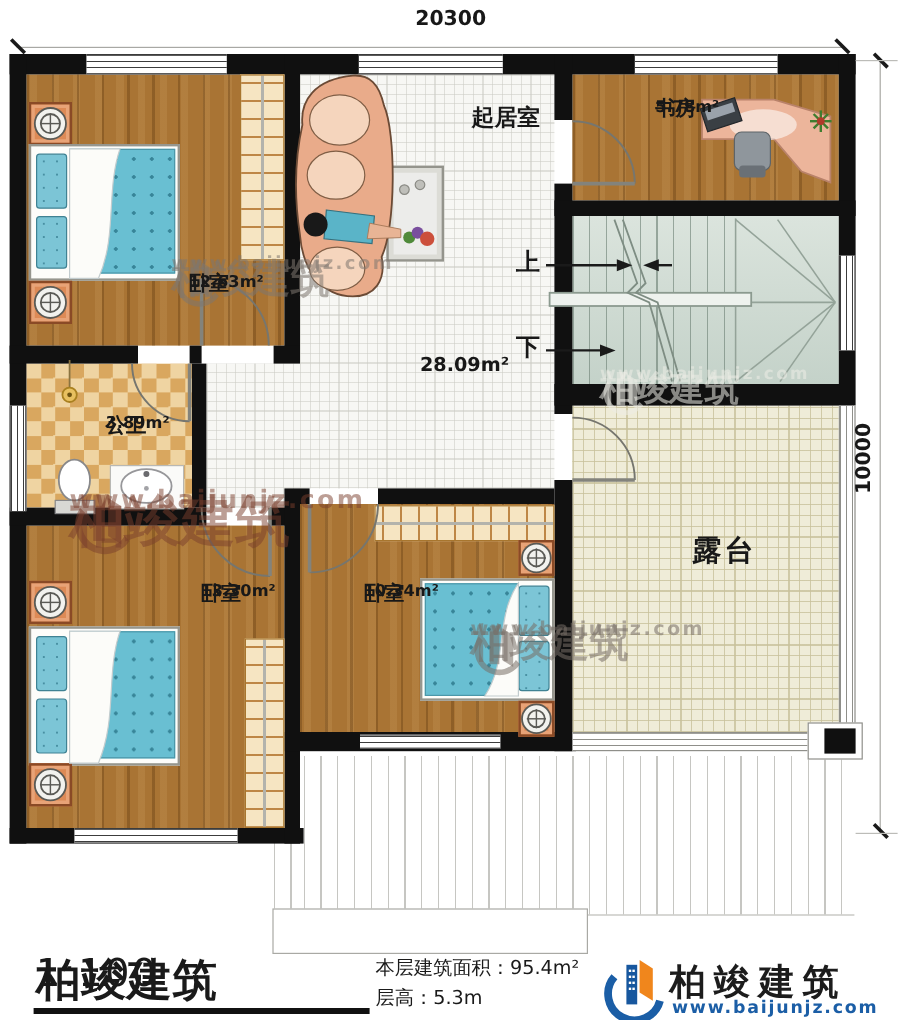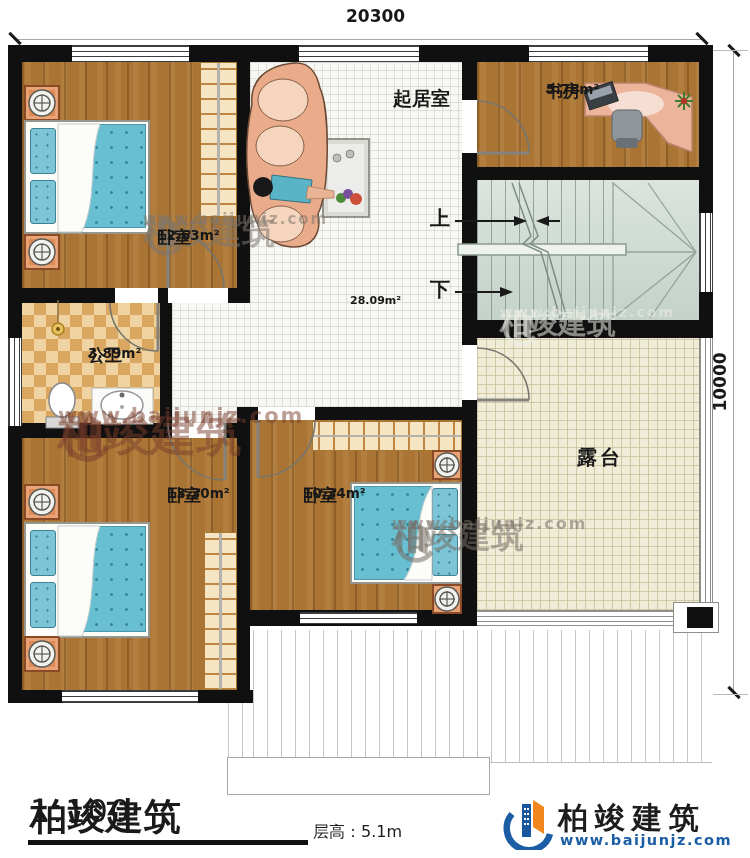--- a/index.html
+++ b/index.html
@@ -305,61 +305,62 @@
   </div>
 
   <div class="rlabel" style="left:157px;top:228px;">
     <span class="nm">卧室</span>
     <span class="ar">12.63m²</span>
   </div>
   <div class="rlabel" style="left:393px;top:88px;">
     <span class="nm" style="font-size:19px;">起居室</span>
   </div>
   <div class="rlabel" style="left:350px;top:295px;">
-    <span class="ar" style="font-size:11px;">28.09m²</span>
+    <span class="ar" style="font-size:16px;">28.09m²</span>
   </div>
   <div class="rlabel" style="left:546px;top:82px;">
     <span class="nm">书房</span>
     <span class="ar">5.78m²</span>
   </div>
   <div class="rlabel" style="left:88px;top:346px;">
     <span class="nm">公卫</span>
     <span class="ar">3.89m²</span>
   </div>
   <div class="rlabel" style="left:167px;top:486px;">
     <span class="nm">卧室</span>
     <span class="ar">13.30m²</span>
   </div>
   <div class="rlabel" style="left:303px;top:486px;">
     <span class="nm">卧室</span>
     <span class="ar">10.34m²</span>
   </div>
   <div class="rlabel" style="left:577px;top:446px;">
-    <span class="nm" style="font-size:20px;letter-spacing:3px;">露台</span>
+    <span class="nm" style="font-size:24px;letter-spacing:3px;">露台</span>
   </div>
   <div class="stairlbl" style="left:430px;top:205px;">上</div>
   <div class="stairlbl" style="left:430px;top:276px;">下</div>
 
   <div class="dimline" style="left:14px;top:39px;width:689px;height:1px;"></div>
   <div class="tick" style="left:7px;top:37px;"></div>
   <div class="tick" style="left:694px;top:37px;"></div>
   <div class="dimtxt" style="left:346px;top:6px;">20300</div>
   <div class="dimline" style="left:733px;top:50px;width:1px;height:645px;"></div>
   <div class="tick" style="left:726px;top:49px;"></div>
   <div class="tick" style="left:726px;top:691px;"></div>
   <div class="extline" style="left:713px;top:50px;width:35px;height:1px;"></div>
   <div class="extline" style="left:713px;top:694px;width:35px;height:1px;"></div>
   <div class="dimtxt" style="left:712px;top:372px;transform:rotate(-90deg);transform-origin:center;width:60px;text-align:center;margin-left:-22px;">10000</div>
 
   <div class="footer-title" style="left:30px;top:792px;">
     <span class="tmain">柏竣建筑</span>
     <span class="tscale">1:100</span>
   </div>
   <div style="left:28px;top:840px;width:280px;height:5px;background:#111;"></div>
-  <div class="fline" style="left:313px;top:822px;">层高：5.1m</div>
+  <div class="fline" style="left:313px;top:797px;">本层建筑面积：95.4m²</div>
+  <div class="fline" style="left:313px;top:822px;">层高：5.3m</div>
 
   <div style="left:502px;top:794px;width:52px;height:56px;">
     <svg width="52" height="56" viewBox="0 0 52 56" style="left:0;top:0;">
       <path d="M10,20 A22,22 0 1 0 48,40" stroke="#1b5ea6" stroke-width="6.5" fill="none"></path>
       <rect x="20" y="10" width="9" height="33" fill="#17579e"></rect>
       <g fill="#ffffff">
           <rect x="22" y="14" width="2" height="2"></rect>
           <rect x="25" y="14" width="2" height="2"></rect>
           <rect x="22" y="19" width="2" height="2"></rect>
           <rect x="25" y="19" width="2" height="2"></rect>

